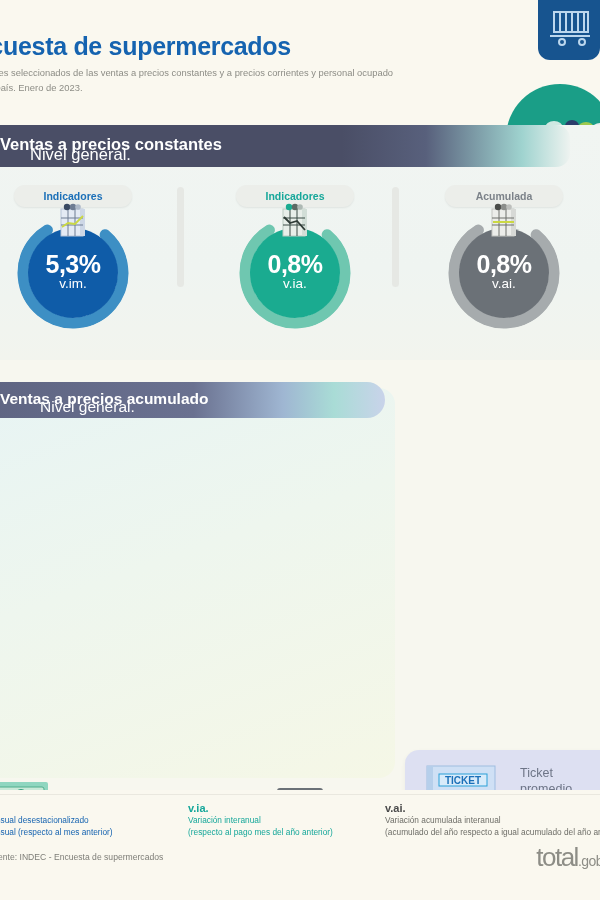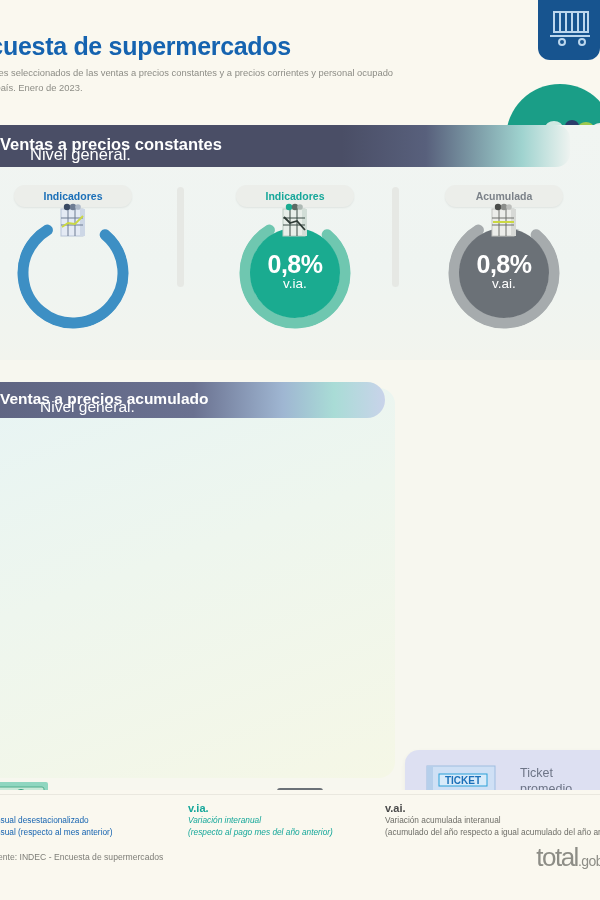--- a/index.html
+++ b/index.html
@@ -139,21 +139,21 @@
 
   
   .footer {
     position: absolute; left: 0; top: 790px; width: 600px; height: 110px;
     background: #faf8ef;
   }
   .fnote { position: absolute; white-space: nowrap; }
   .fnote .k { font-size: 11px; font-weight: bold; }
   .fnote .d { font-size: 8.3px; line-height: 1.45; }
   .fnote.blue .k { color: #1563b0; } .fnote.blue .d { color: #1563b0; }
-  .fnote.teal .k { color: #16a79a; } .fnote.teal .d { color: #16a79a; font-style: italic; }
+  .fnote.teal .k { color: #16a79a; } .fnote.teal .d { color: #16a79a; }
   .fnote.grey .k { color: #4a4a4a; } .fnote.grey .d { color: #6e6e68; }
 
   .source {
     position: absolute; left: -12px; top: 62px;
     font-size: 8.6px; color: #7d7d77; white-space: nowrap;
   }
   .logo {
     position: absolute; right: -18px; top: 52px;
     font-size: 26px; color: #8d8d86; letter-spacing: -1.5px;
   }
@@ -220,20 +220,24 @@
   <div class="vsep" style="left:392px"></div>
 
   <div class="kpi" style="left:-17px">
     <div class="kpi-pill">
       <span style="color:#1b6fb8">Indicadores</span>
     </div>
     <div class="ring-wrap">
       <svg class="ring" viewBox="0 0 112 112">
         <circle cx="56" cy="56" r="50" fill="none" stroke="#3d8fc4" stroke-width="11" stroke-dasharray="252 314" stroke-linecap="round" transform="rotate(-50 56 56)"></circle>
       </svg>
+      <div class="disc" style="background:#0f5ca8">
+        <div class="big">5,3%</div>
+        <div class="small">v.im.</div>
+      </div>
       <svg class="chartlet" viewBox="0 0 34 36">
         <rect x="5" y="6" width="22" height="27" fill="#e4eaf4" stroke="#b8c4d8"></rect>
         <rect x="24" y="6" width="5" height="27" fill="#cdd7e6"></rect>
         <g stroke="#6e7c93" stroke-width="1">
             <line x1="5" y1="15" x2="27" y2="15"></line>
             <line x1="5" y1="22" x2="27" y2="22"></line>
             <line x1="12" y1="6" x2="12" y2="33"></line>
             <line x1="19" y1="6" x2="19" y2="33"></line>
           </g>
         <polyline points="6,24 12,20 19,21 27,13" fill="none" stroke="#cbd842" stroke-width="1.8"></polyline>

